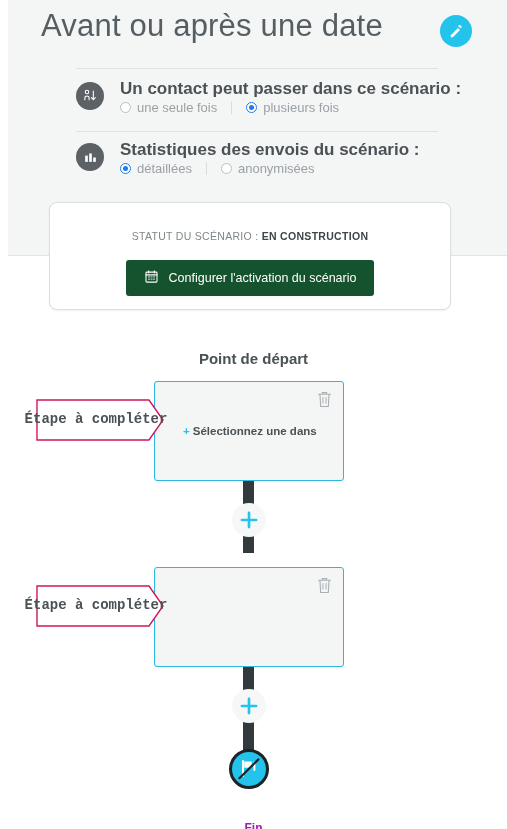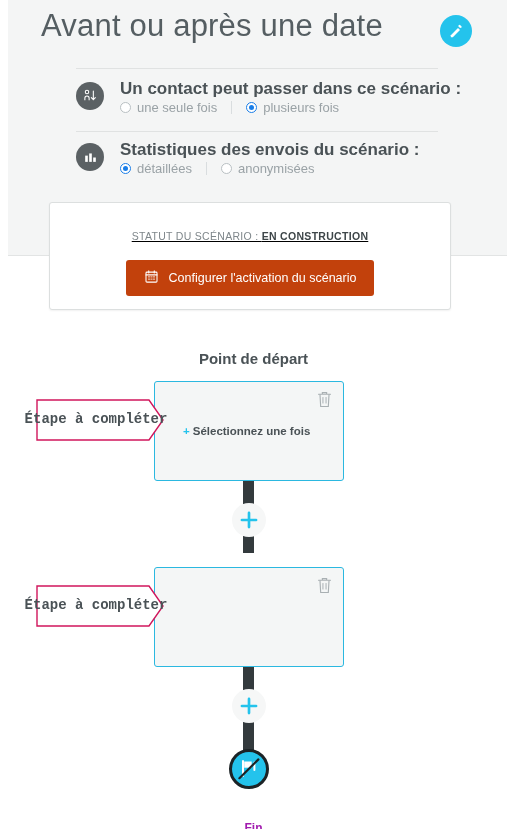--- a/index.html
+++ b/index.html
@@ -76,34 +76,33 @@
     width: 1px; height: 13px; background: #d9dddf;
     margin: 0 14px;
   }
 
   
   .status-card {
     position: absolute; left: 49px; top: 202px;
     width: 402px; height: 108px;
     background: #ffffff;
     border: 1px solid #dcdfdf;
-    border-radius: 3px;
+    border-radius: 8px;
     box-shadow: 0 1px 2px rgba(0,0,0,0.06);
     text-align: center;
-    text-decoration: underline;
   }
   .status-line {
     margin-top: 27px;
     font-size: 10.5px; color: #7e868a; letter-spacing: 0.3px;
   }
   .status-line b { color: #3e4649; font-weight: bold; }
   .cta-btn {
     display: inline-flex; align-items: center; gap: 10px;
     margin-top: 18px;
-    background: #c2410c; color: #ffffff;
+    background: #14532d; color: #ffffff;
     border: none; border-radius: 3px;
     padding: 9px 18px;
     font-size: 12.5px; font-family: "Liberation Sans", sans-serif;
     cursor: pointer;
   }
 
   
   .flow { position: absolute; left: 0; top: 324px; width: 507px; }
   .flow-heading {
     text-align: center;
@@ -265,21 +264,21 @@
     <div class="node-wrap">
       <div class="node-box">
         <span class="trash">
           <svg width="17" height="19" viewBox="0 0 24 26" fill="none" stroke="#a9b0b3" stroke-width="1.6">
             <path d="M3.5 5.6h17M9 5.6V3.2h6v2.4" stroke-linecap="round"></path>
             <path d="M5.6 5.6l1 17.2h10.8l1-17.2"></path>
             <path d="M9.8 9.6v9M14.2 9.6v9" stroke-width="1.4"></path>
           </svg>
         </span>
         <div class="node-text">
-          <span class="plus">+</span><span>Sélectionnez une fois</span>
+          <span class="plus">+</span><span>Sélectionnez une dans</span>
         </div>
       </div>
       <div class="badge">
         <svg width="130" height="46" viewBox="0 0 130 46">
           <path d="M1 3 H113 L127 23 L113 43 H1 Z" fill="#ffffff" stroke="#d1165c" stroke-width="1.4"></path>
         </svg>
         <div class="badge-label">Étape à compléter</div>
       </div>
     </div>
 

